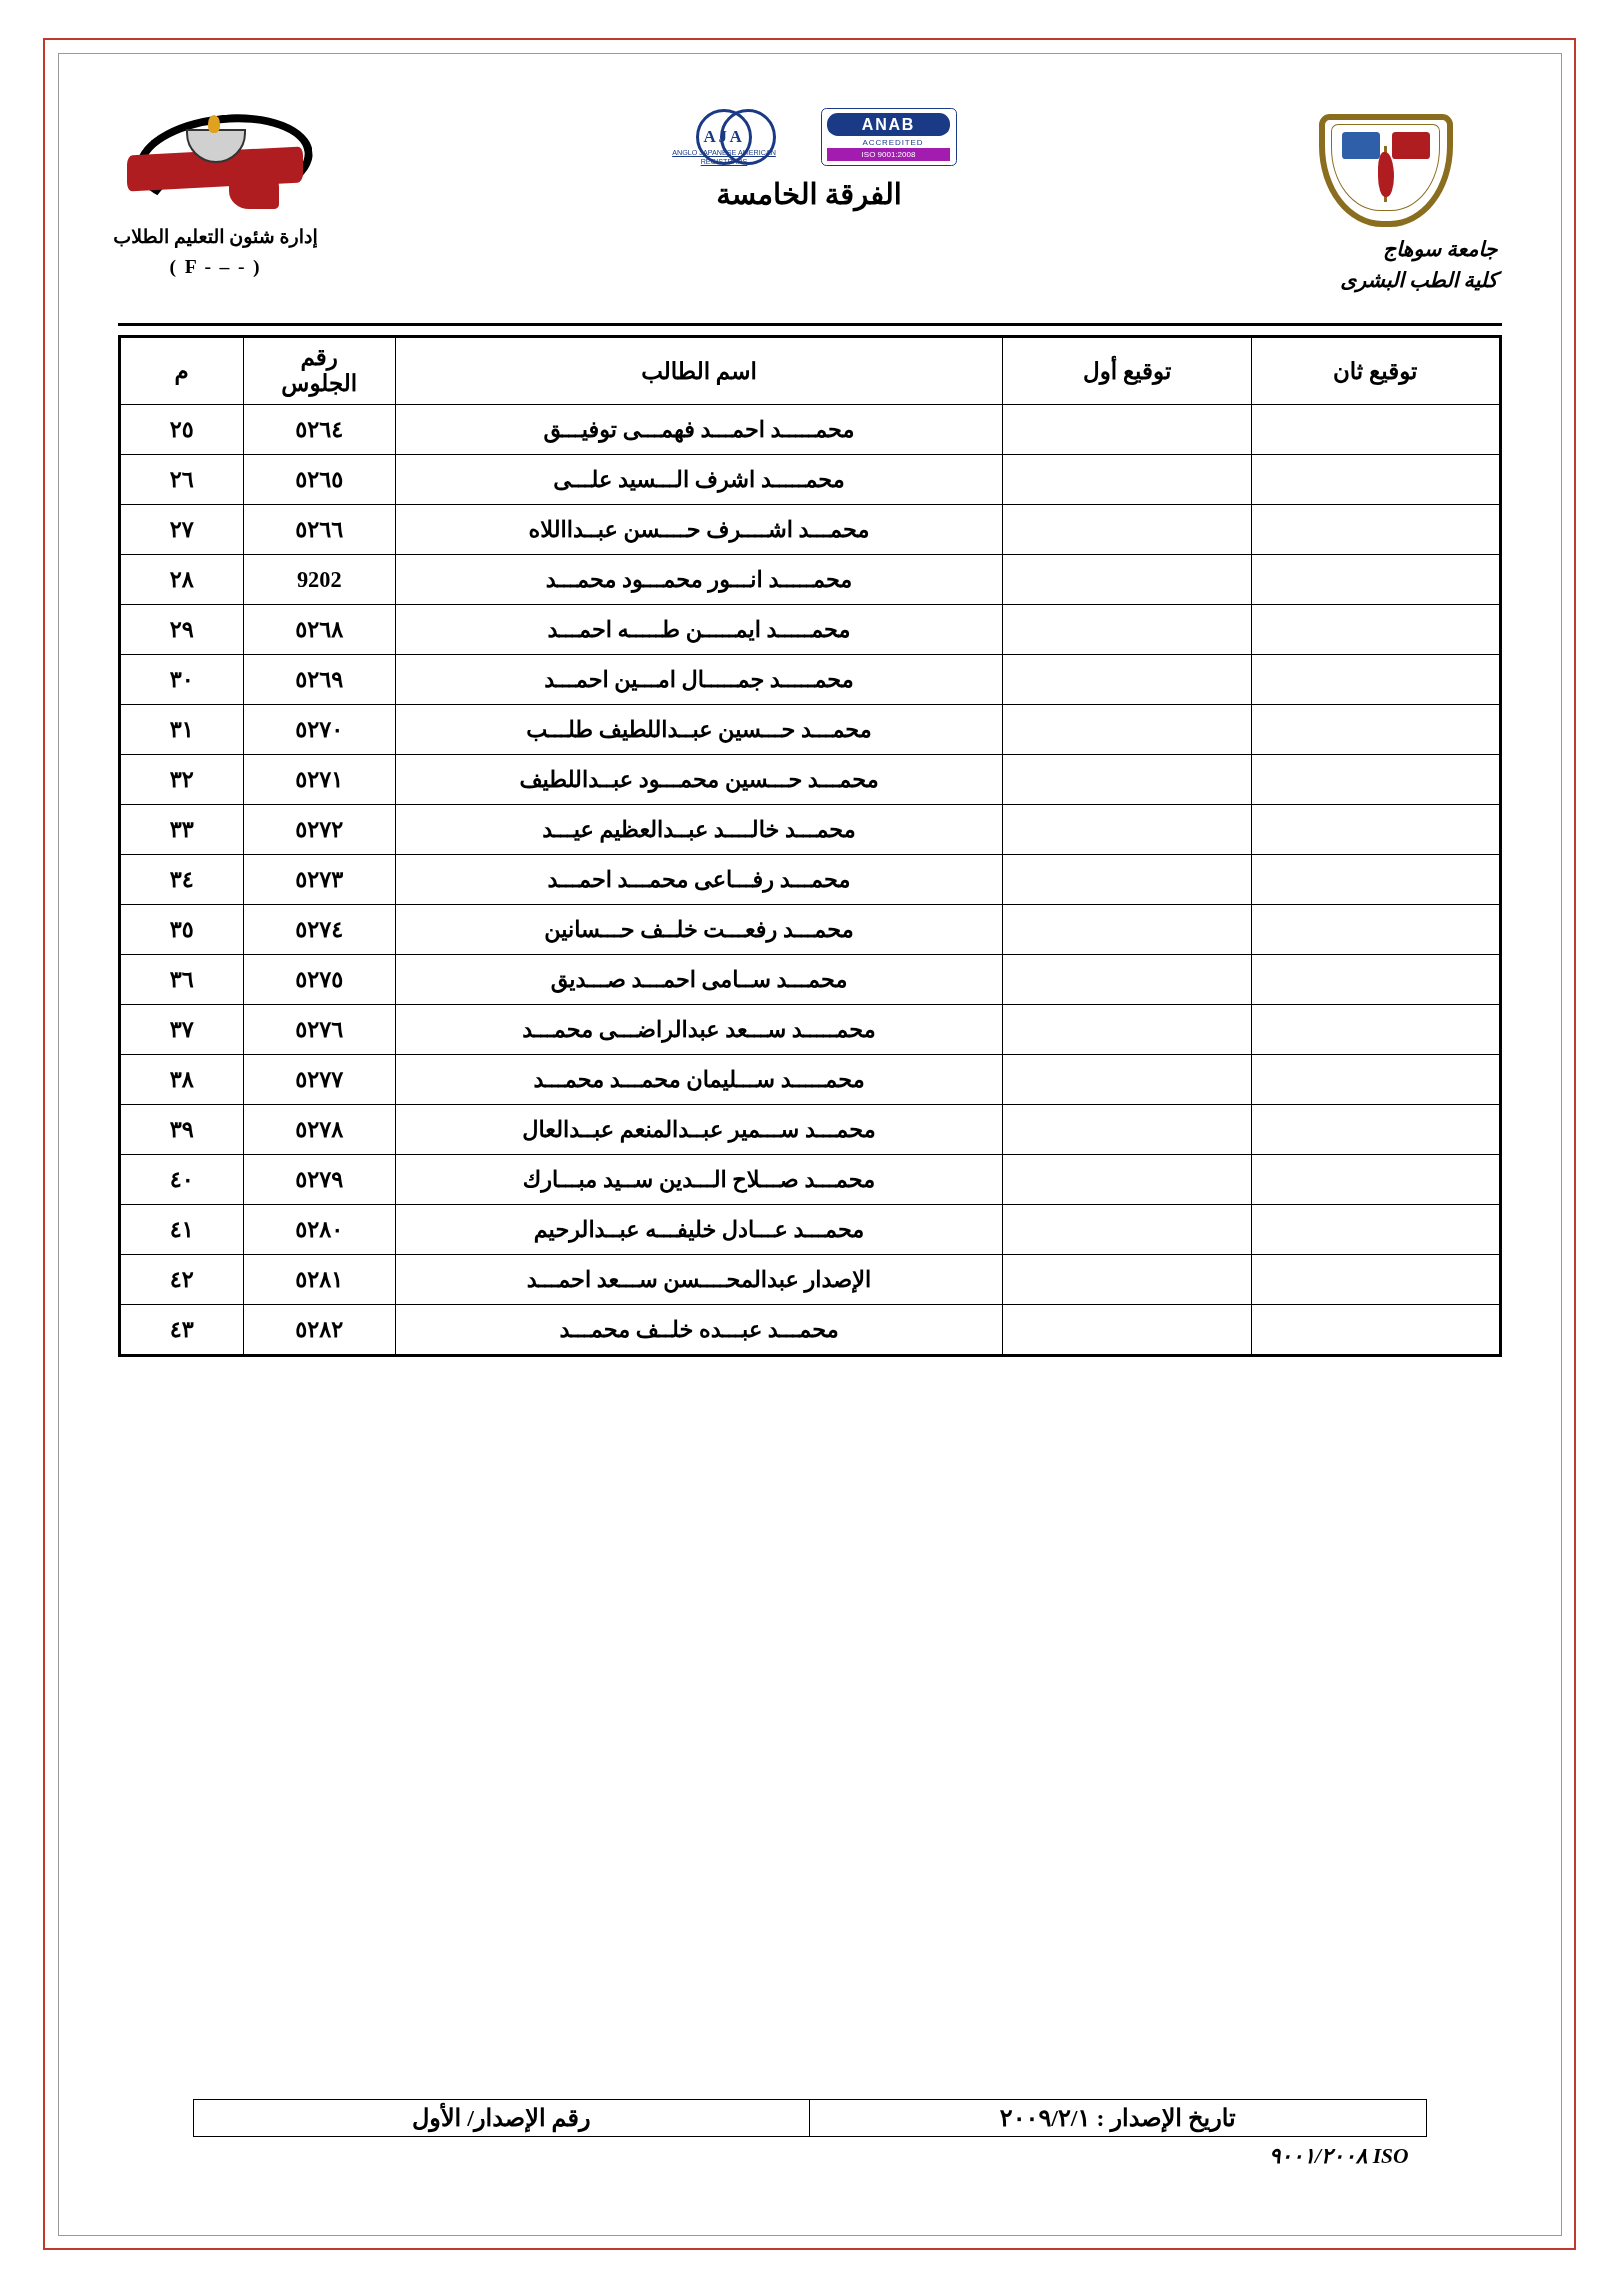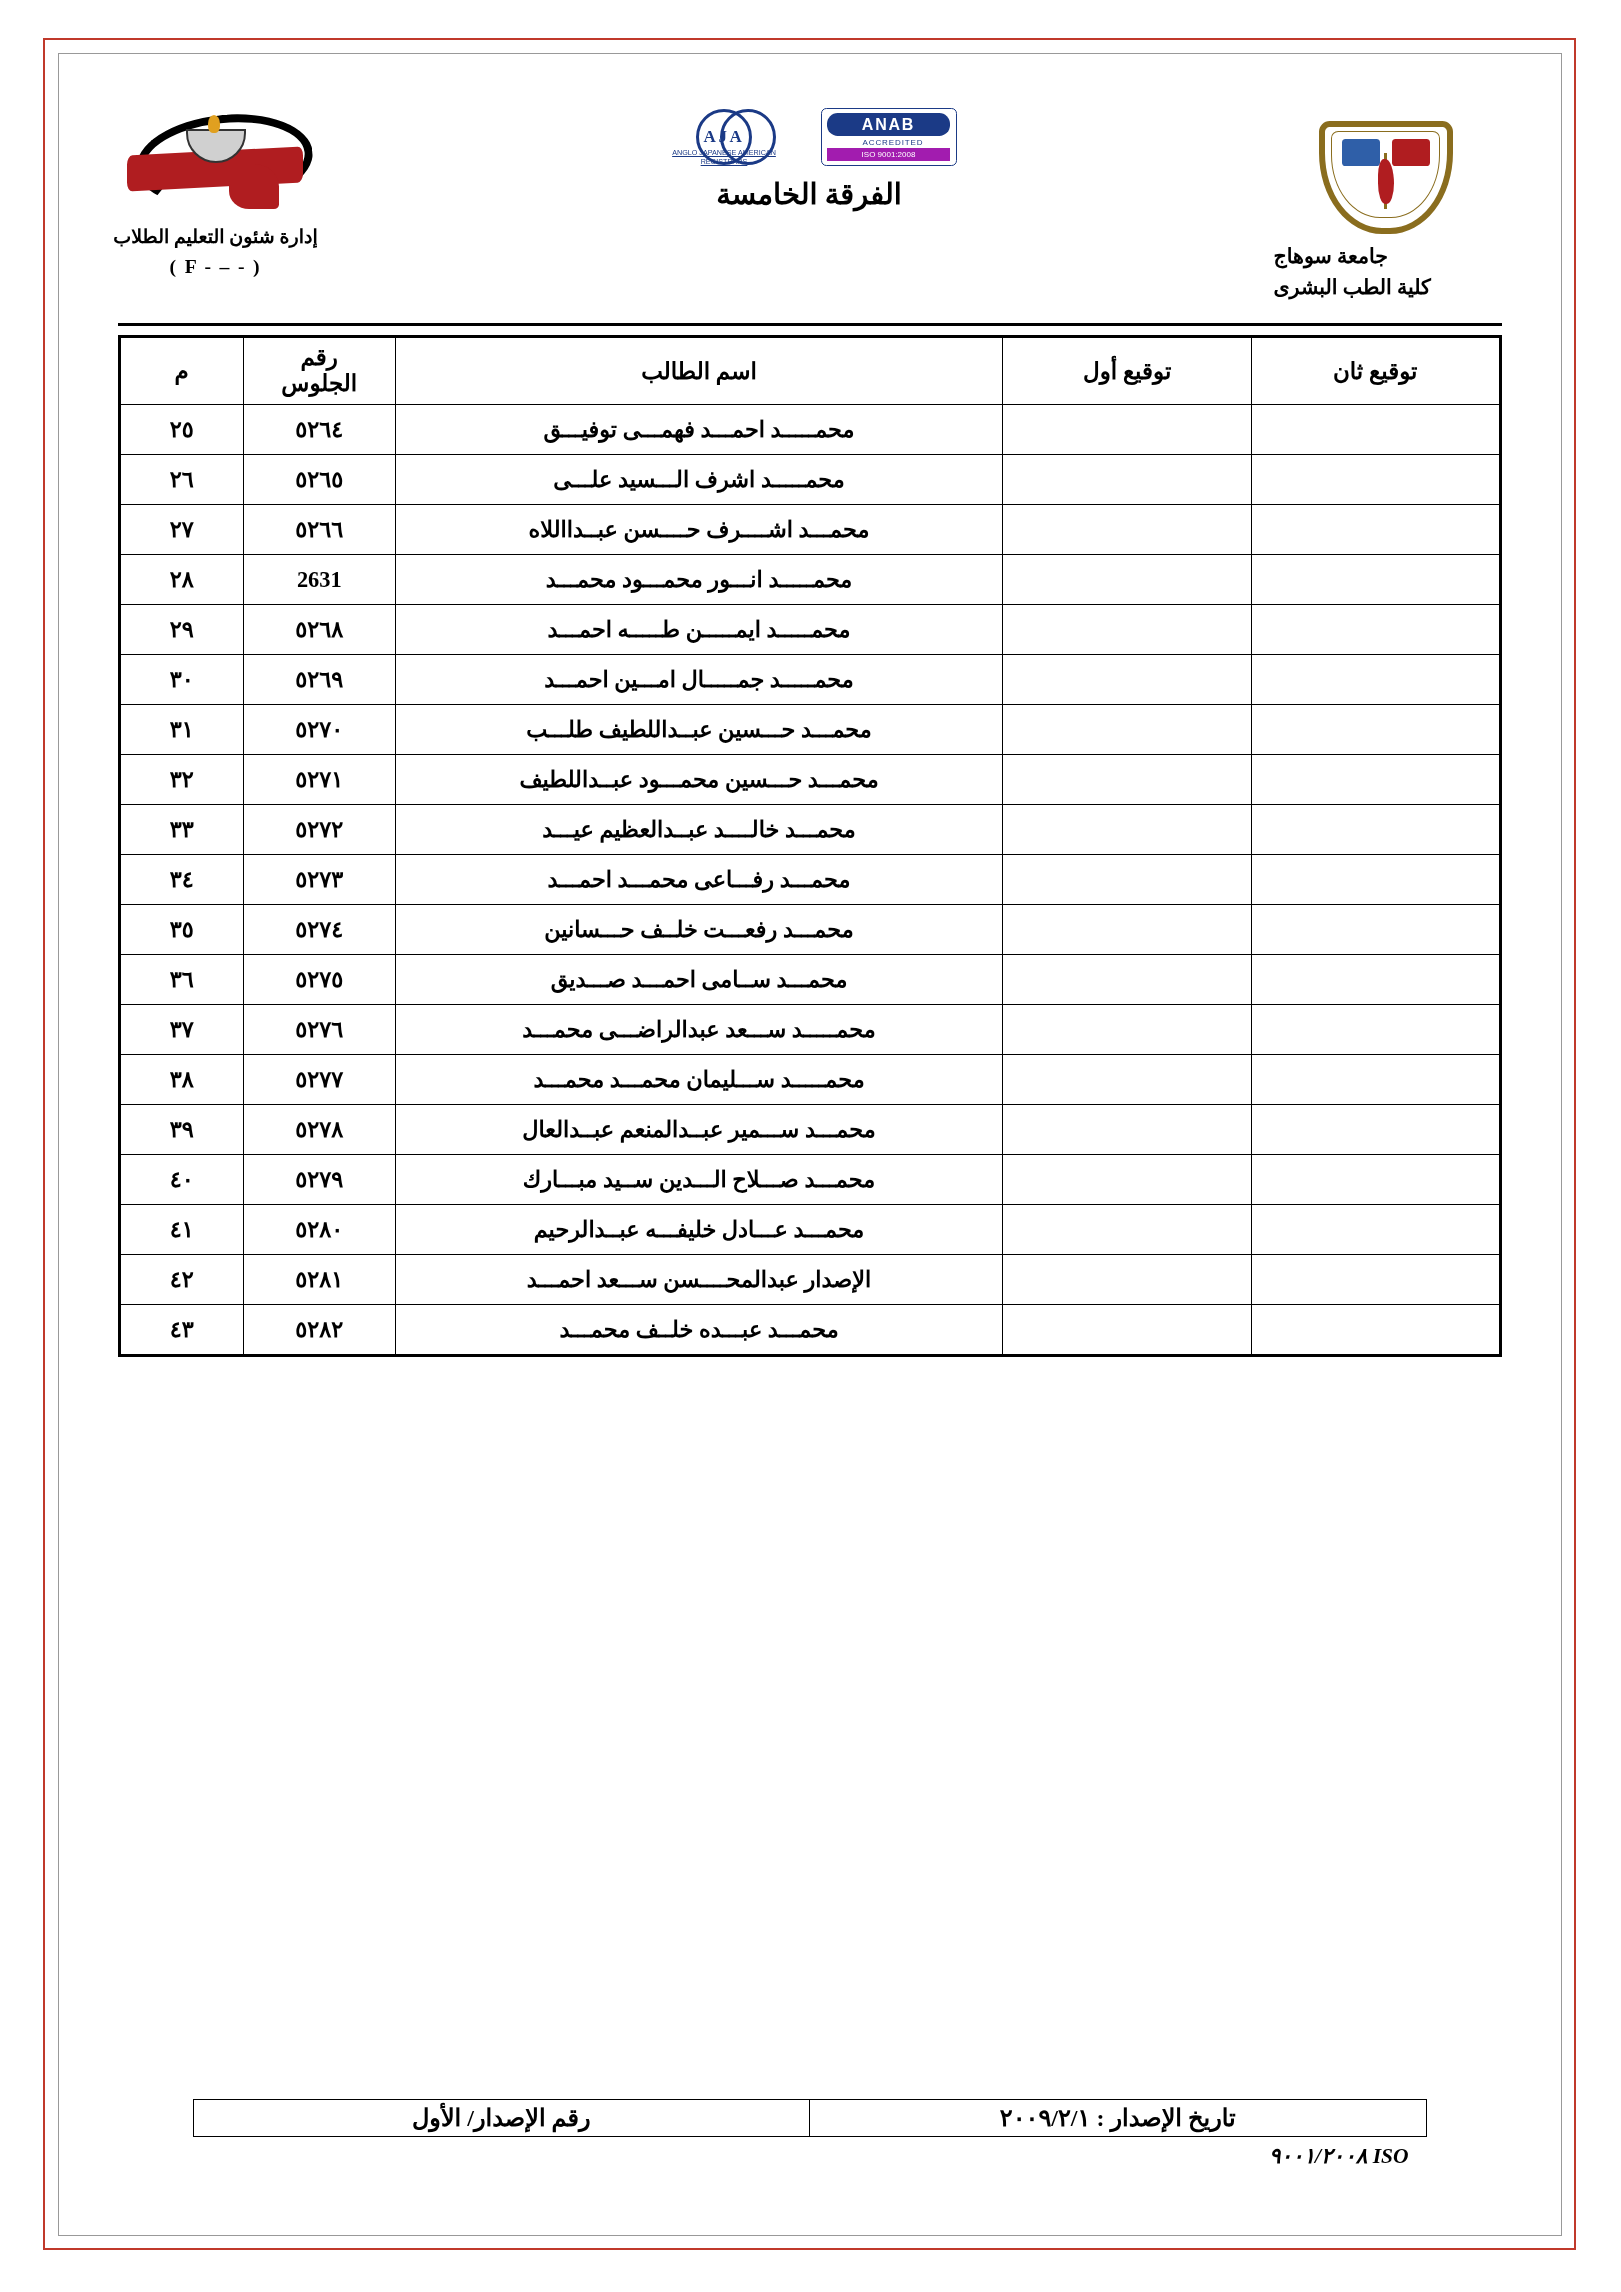--- a/index.html
+++ b/index.html
@@ -213,23 +213,24 @@
   .title2 {
     font-size: 27px;
     font-weight: bold;
     margin-top: 9px;
     letter-spacing: 0.9px;
   }
 
   .logo-right {
     position: absolute;
     right: 63px;
-    top: 67px;
+    top: 60px;
     width: 224px;
-    text-align: left;
+    text-align: right;
+    font-style: italic;
   }
   .fac-logo {
     width: 134px;
     height: 113px;
     margin: 0 auto;
     position: relative;
   }
   .fac-logo .shield {
     position: absolute;
     left: 0; top: 0;
@@ -453,21 +454,21 @@
             <td></td>
             <td></td>
             <td class="name">محمـــد اشــــرف حــــسن عبــدااللاه</td>
             <td>٥٢٦٦</td>
             <td>٢٧</td>
           </tr>
           <tr>
             <td></td>
             <td></td>
             <td class="name">محمـــــد انـــور محمـــود محمـــد</td>
-            <td>2631</td>
+            <td>9202</td>
             <td>٢٨</td>
           </tr>
           <tr>
             <td></td>
             <td></td>
             <td class="name">محمـــــد ايمـــــن طـــــه احمـــد</td>
             <td>٥٢٦٨</td>
             <td>٢٩</td>
           </tr>
           <tr>

